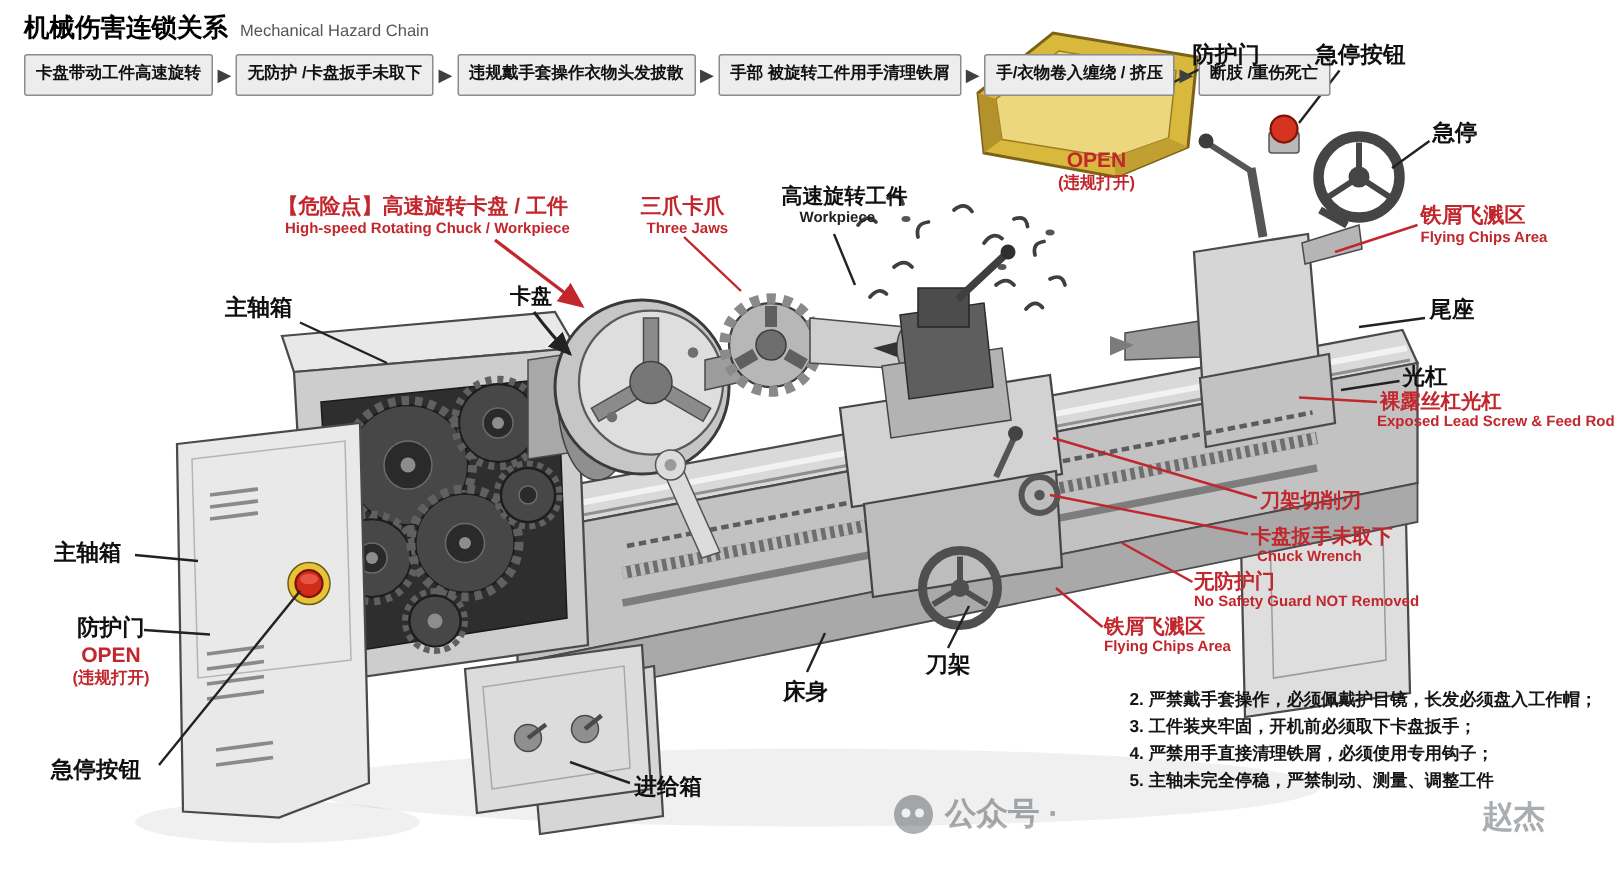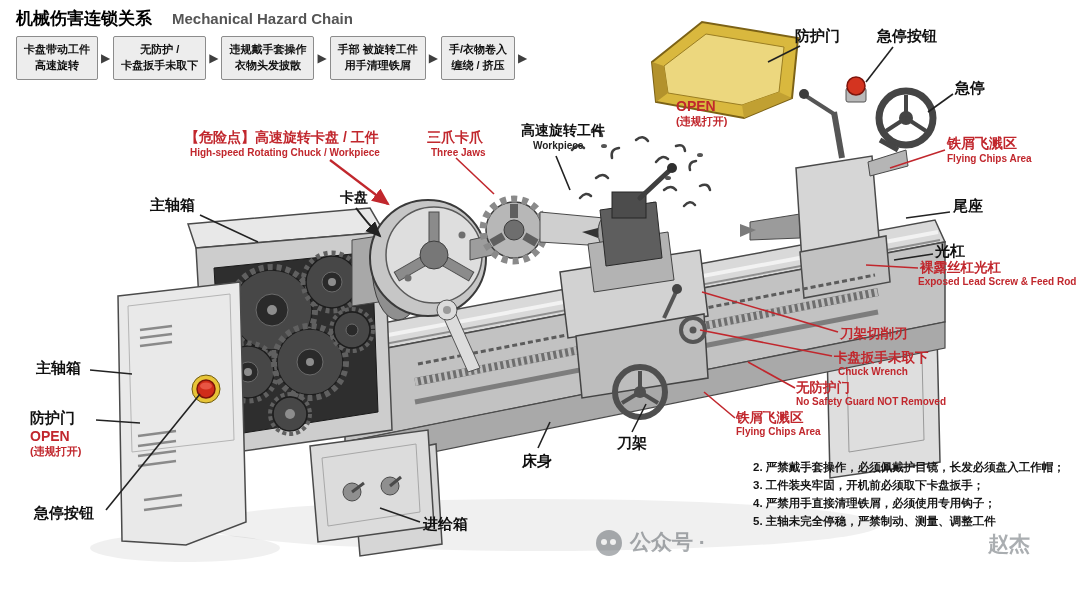--- a/index.html
+++ b/index.html
@@ -7,33 +7,33 @@
   #canvas{position:relative;width:1080px;height:589px;background:#fff;overflow:hidden}
   .lbl{position:absolute;font-weight:bold;white-space:nowrap;color:#101010;z-index:4}
   .red{color:#c1272d}
   .s15{font-size:15px}
   .s14{font-size:14px}
   .s13{font-size:13.5px}
   .s10{font-size:10px}
   .s9{font-size:10px}
   #title-row{position:absolute;left:16px;top:7px;z-index:4}
   #title-zh{font-size:17px;font-weight:bold;color:#000}
-  #title-en{font-size:15px;font-weight:bold;color:#555;margin-left:20px}
+  #title-en{font-size:11px;font-weight:normal;color:#555;margin-left:8px}
   #flow{position:absolute;left:16px;top:36px;display:flex;align-items:stretch;z-index:4}
-  .fbox{background:#ededed;border:1px solid #8c8c8c;border-radius:2px;padding:5px 7px;font-size:11px;font-weight:bold;color:#111;text-align:center;display:flex;flex-direction:column;justify-content:center;line-height:1.45}
+  .fbox{background:#ededed;border:1px solid #8c8c8c;border-radius:2px;padding:5px 7px;font-size:11px;font-weight:bold;color:#111;text-align:center;display:flex;flex-direction:row;justify-content:center;line-height:1.45}
   .farrow{align-self:center;color:#3f3f3f;font-size:12px;padding:0 3px}
   #notes{position:absolute;left:753px;top:458px;width:322px;z-index:3}
   #notes .nt{font-size:15px;font-weight:bold;margin-bottom:4px;color:#000}
   .nitem{font-size:11.5px;font-weight:bold;line-height:18px;color:#151515;white-space:nowrap}
   .wm{position:absolute;z-index:1;color:#969a9e;opacity:.8;font-size:21px;font-weight:bold;display:flex;align-items:flex-end;gap:8px}
   .wm-icon{width:26px;height:26px;border-radius:50%;background:#9a9ea2;position:relative}
   .wm-icon::before{content:"";position:absolute;left:5px;top:9px;width:6px;height:6px;border-radius:50%;background:#fff}
   .wm-icon::after{content:"";position:absolute;left:14px;top:9px;width:6px;height:6px;border-radius:50%;background:#fff}
   #machine{position:absolute;left:0;top:0;z-index:2}
-  .ctr{text-align:left}
+  .ctr{text-align:center}
 </style>
 </head>
 <body>
 
 <div id="canvas">
 
   <div id="title-row">
     <span id="title-zh">机械伤害连锁关系</span><span id="title-en">Mechanical Hazard Chain</span>
   </div>
 
@@ -56,20 +56,24 @@
     <div class="fbox">
       <div>手部 被旋转工件</div>
       <div>用手清理铁屑</div>
     </div>
     <div class="farrow">▶</div>
     <div class="fbox">
       <div>手/衣物卷入</div>
       <div>缠绕 / 挤压</div>
     </div>
     <div class="farrow">▶</div>
+    <div class="fbox">
+      <div>断肢 /</div>
+      <div>重伤死亡</div>
+    </div>
   </div>
 
   <div class="wm" id="wm-left" style="left:596px;top:528px">
     <span class="wm-icon"></span>
     <span>公众号 ·</span>
   </div>
   <div class="wm" id="wm-right" style="left:988px;top:530px">
     <span>赵杰</span>
   </div>
 

